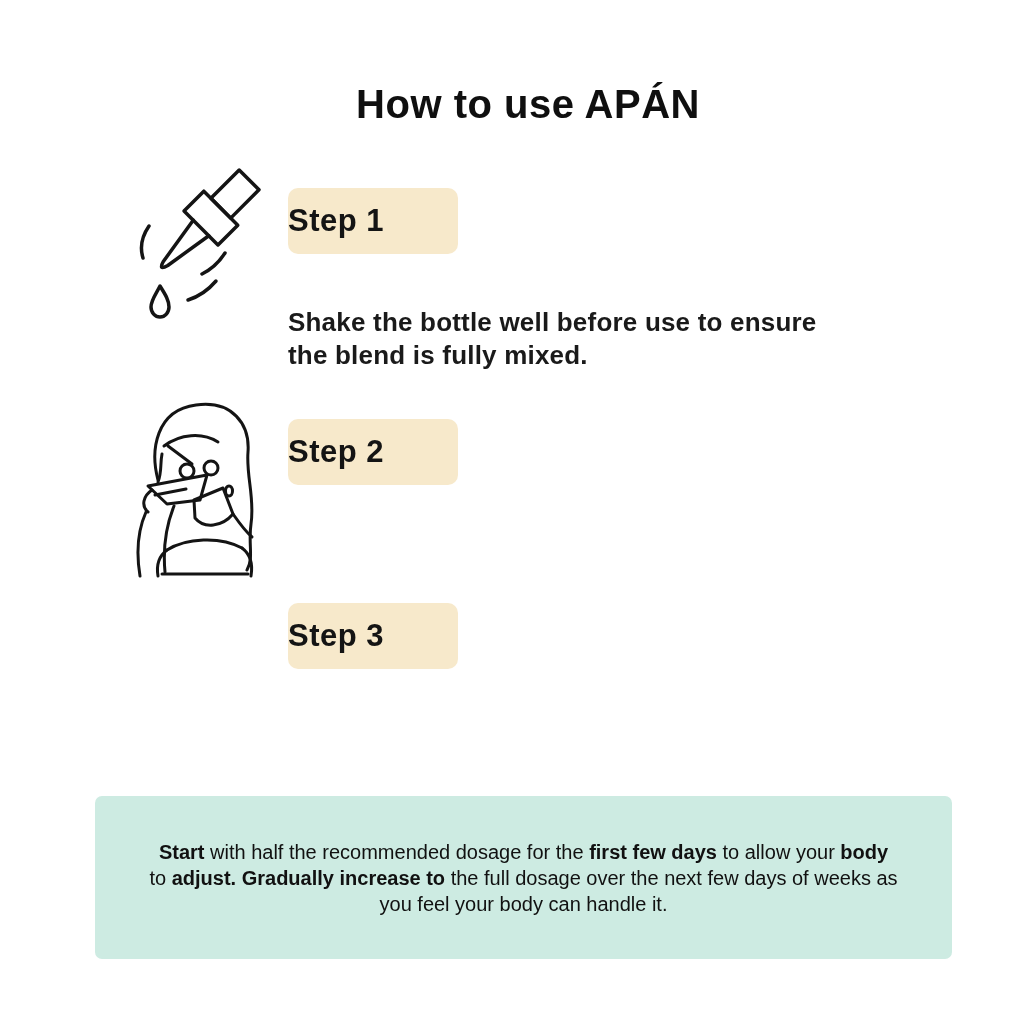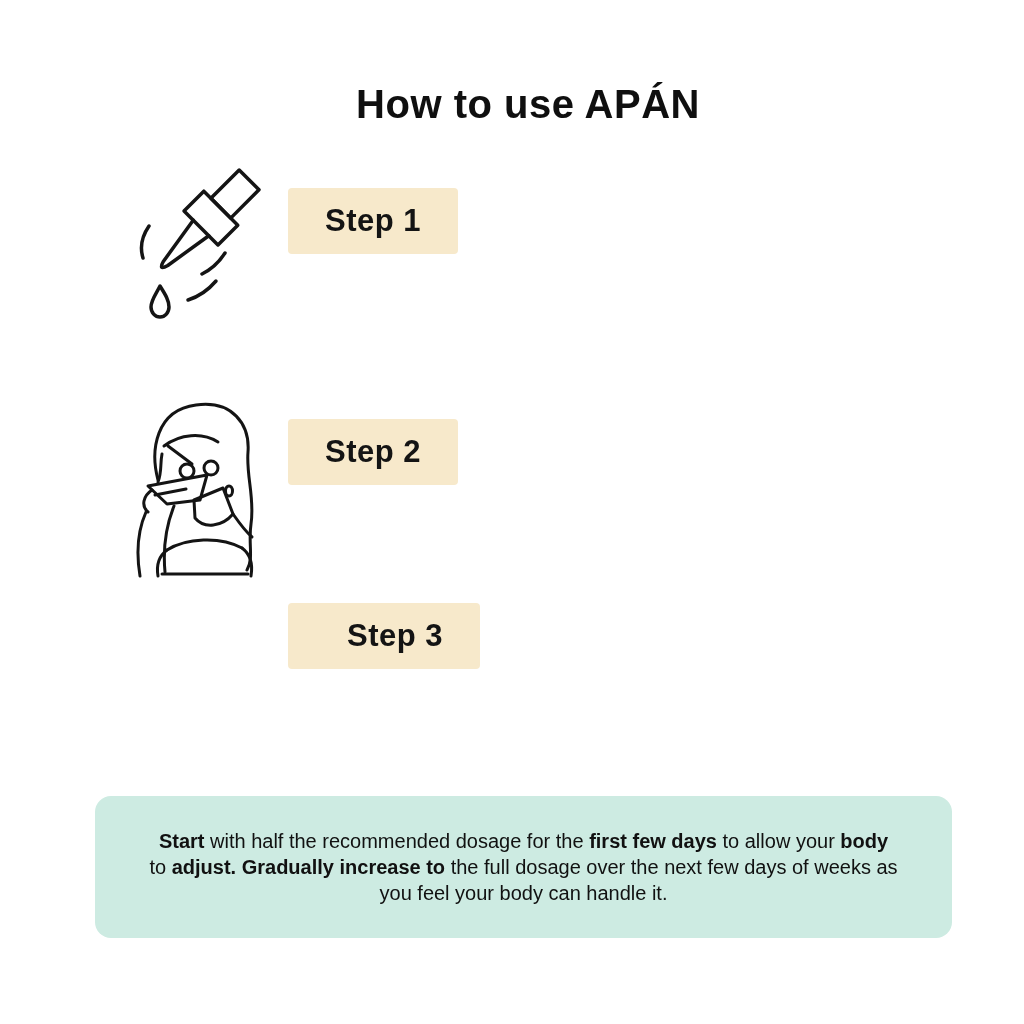--- a/index.html
+++ b/index.html
@@ -26,28 +26,28 @@
   }
   .step-icon { position: absolute; }
   .icon-dropper { left: 126px; top: 168px; width: 152px; height: 166px; }
   .icon-woman   { left: 134px; top: 394px; width: 142px; height: 184px; }
   .step-badge {
     position: absolute;
     left: 288px;
     width: 170px;
     height: 66px;
     background: var(--badge-bg, #f7e9cb);
-    border-radius: 4px;
+    border-radius: 10px;
     display: flex;
     align-items: center;
-    justify-content: center;
+    justify-content: flex-start;
   }
   .badge-1 { top: 188px; }
   .badge-2 { top: 407px; margin-top: 12px; }
-  .badge-3 { top: 603px; padding-left: 22px; }
+  .badge-3 { top: 603px; }
   .step-badge .badge-label {
     font-size: 31px;
     font-weight: 700;
     color: #141414;
     letter-spacing: 0.5px;
   }
   .step-desc {
     position: absolute;
     left: 288px;
     font-size: 26px;
@@ -57,23 +57,23 @@
     color: #1a1a1a;
   }
   .desc-1 { top: 280px; width: 548px; }
   .desc-2 { top: 507px; width: 600px; }
   .desc-3 { top: 696px; width: 620px; }
   .note-box {
     position: absolute;
     left: 95px;
     top: 796px;
     width: 857px;
-    height: 142px;
+    height: 163px;
     background: var(--note-bg, #cdebe2);
-    border-radius: 16px;
+    border-radius: 7px;
     display: flex;
     align-items: center;
     justify-content: center;
   }
   .note-text {
     width: 750px;
     text-align: center;
     font-size: 20px;
     line-height: 26px;
     font-weight: 400;
@@ -99,20 +99,21 @@
       <path d="M34 118 C30 126 25 132 25 139 a9 10 0 0 0 18 0 c0 -7 -4 -13 -9 -21 z"></path>
       <path d="M23 58 Q12 74 17 90"></path>
       <path d="M76 106 Q90 99 99 85"></path>
       <path d="M62 132 Q78 127 90 113"></path>
     </g>
   </svg>
 
   <div class="step-badge badge-1">
     <span class="badge-label">Step 1</span>
   </div>
+  <p class="step-desc desc-1">Shake the bottle well before use to ensure the blend is fully mixed.</p>
 
   <svg class="step-icon icon-woman" viewBox="0 0 142 184" aria-hidden="true">
     <g class="ln" stroke-width="3">
       <path d="M24 86 C16 56 22 16 62 11 C98 6 116 30 114 58 C112 82 121 104 117 130 C114 150 120 164 113 176"></path>
       <path d="M30 52 C46 40 68 38 84 48"></path>
       <path d="M34 52 L58 70"></path>
       <path d="M28 60 C26 70 28 78 24 88"></path>
       <circle cx="53" cy="77" r="7"></circle>
       <circle cx="77" cy="74" r="7"></circle>
       <ellipse cx="95" cy="97" rx="3.5" ry="5"></ellipse>

